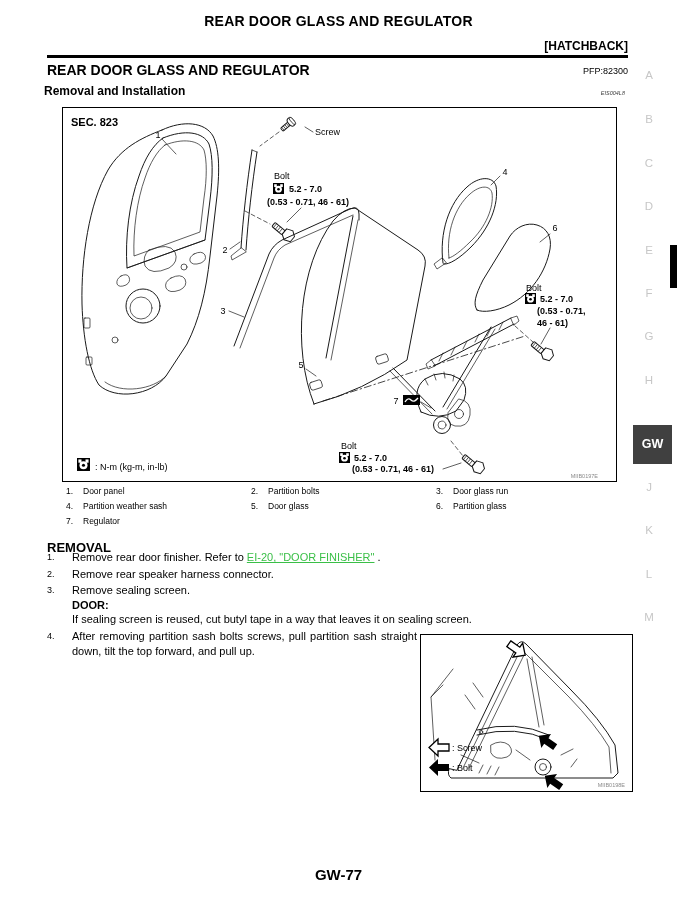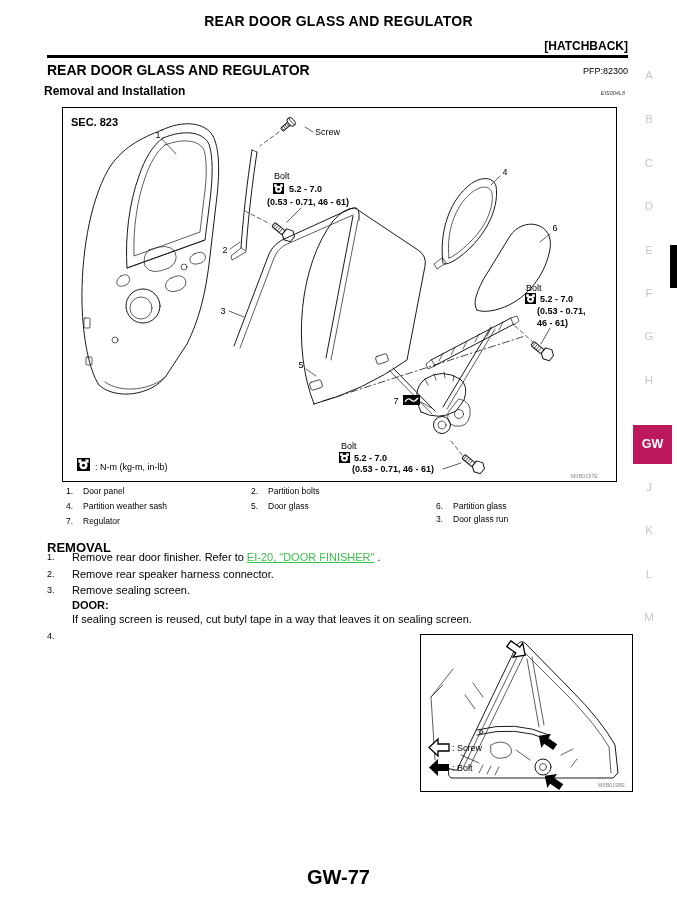--- a/index.html
+++ b/index.html
@@ -19,23 +19,23 @@
   .fig2{top:634px;left:420px;width:211px;height:156px;border:1.2px solid #000;}
   .legend-item{font-size:8.5px;white-space:nowrap;}
   .legend-item .n{display:inline-block;width:17px;}
   .removal-h{top:540px;left:47px;font-size:13px;font-weight:bold;}
   .step{position:absolute;left:72px;font-size:11px;line-height:15px;}
   .step .num{position:absolute;left:-25px;}
   .note-label{top:599px;left:72px;font-size:11px;font-weight:bold;}
   .note-text{top:613px;left:72px;font-size:11px;}
   .step4{width:345px;text-align:justify;}
   .doclink{color:#3abf47;text-decoration:underline;}
-  .footer{top:866px;left:0;width:677px;text-align:center;font-size:20px;font-weight:bold;}
+  .footer{top:866px;left:0;width:677px;text-align:center;font-size:15px;font-weight:bold;}
   .mletter{left:641px;width:16px;text-align:center;font-size:11.5px;color:#c7c7c7;}
-  .gwbox{left:633px;top:425px;width:39px;height:39px;background:#be185d;color:#fff;
+  .gwbox{left:633px;top:425px;width:39px;height:39px;background:#404040;color:#fff;
          font-size:12.5px;font-weight:bold;text-align:center;line-height:39px;}
   .edgetab{left:670px;top:245px;width:7px;height:43px;background:#000;}
   svg text{font-family:"Liberation Sans",sans-serif;}
   .ln{fill:none;stroke:#1a1a1a;stroke-width:1;stroke-linejoin:round;stroke-linecap:round;}
   .thin{stroke-width:.7;}
   .dsh{stroke-dasharray:4 3;}
   .ddot{stroke-dasharray:7 3 1.5 3;stroke-width:.8;}
   .cap{font-size:9px;fill:#000;}
   .capb{font-size:9px;font-weight:bold;fill:#000;}
   .num{font-size:9px;fill:#000;}
@@ -192,41 +192,41 @@
   <use href="#boltg" transform="translate(412,358) rotate(40)"></use>
 
   <use href="#tq" transform="translate(14,350) scale(1.18)"></use>
   <text class="cap" x="32" y="362">: N-m (kg-m, in-lb)</text>
   <text class="wm" x="535" y="370" text-anchor="end">MIIB0197E</text>
 </svg>
 </div>
 
 <div class="abs legend-item" style="top:486px;left:66px;"><span class="n">1.</span><span>Door panel</span></div>
 <div class="abs legend-item" style="top:486px;left:251px;"><span class="n">2.</span><span>Partition bolts</span></div>
-<div class="abs legend-item" style="top:486px;left:436px;margin-top:28px;"><span class="n">3.</span><span>Door glass run</span></div>
+<div class="abs legend-item" style="top:486px;left:436px;"><span class="n">3.</span><span>Door glass run</span></div>
 <div class="abs legend-item" style="top:501px;left:66px;"><span class="n">4.</span><span>Partition weather sash</span></div>
 <div class="abs legend-item" style="top:501px;left:251px;"><span class="n">5.</span><span>Door glass</span></div>
 <div class="abs legend-item" style="top:501px;left:436px;"><span class="n">6.</span><span>Partition glass</span></div>
 <div class="abs legend-item" style="top:516px;left:66px;"><span class="n">7.</span><span>Regulator</span></div>
 
 <div class="abs removal-h">REMOVAL</div>
 
 <div class="step" style="top:550px;">
   <span class="num">1.</span><span>Remove rear door finisher. Refer to </span><a href="#" class="doclink">EI-20, "DOOR FINISHER"</a><span> .</span>
 </div>
 <div class="step" style="top:567px;">
   <span class="num">2.</span><span>Remove rear speaker harness connector.</span>
 </div>
 <div class="step" style="top:583px;">
   <span class="num">3.</span><span>Remove sealing screen.</span>
 </div>
 <div class="abs note-label">DOOR:</div>
 <div class="abs note-text">If sealing screen is reused, cut butyl tape in a way that leaves it on sealing screen.</div>
 <div class="step step4" style="top:629px;">
-  <span class="num">4.</span>
+  <span class="num">4.</span><span>After removing partition sash bolts screws, pull partition sash straight down, tilt the top forward, and pull up.</span>
 </div>
 
 <div class="abs fig2">
 <svg width="211" height="156" viewBox="0 0 211 156">
   <defs>
     <path id="arrR" d="M0,5 L11,5 L11,0 L20,8.5 L11,17 L11,12 L0,12 Z"></path>
     <path id="arrL" d="M20,5 L9,5 L9,0 L0,8.5 L9,17 L9,12 L20,12 Z"></path>
   </defs>
   <g>
     <path class="ln" d="M36,135 L96,10 Q100,4 105,9 L150,55 Q180,85 194,110 L197,138 L192,143 L30,143 Q26,140 28,134 Z"></path>

